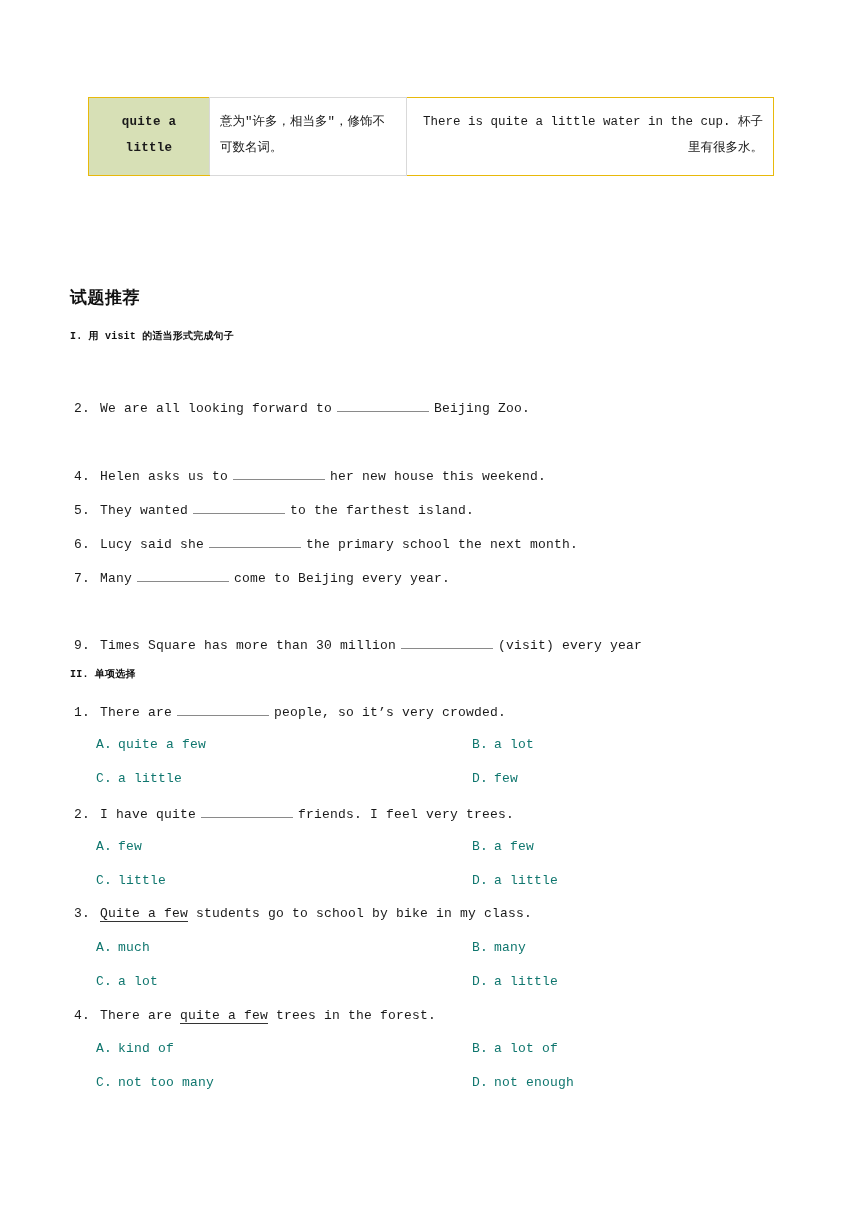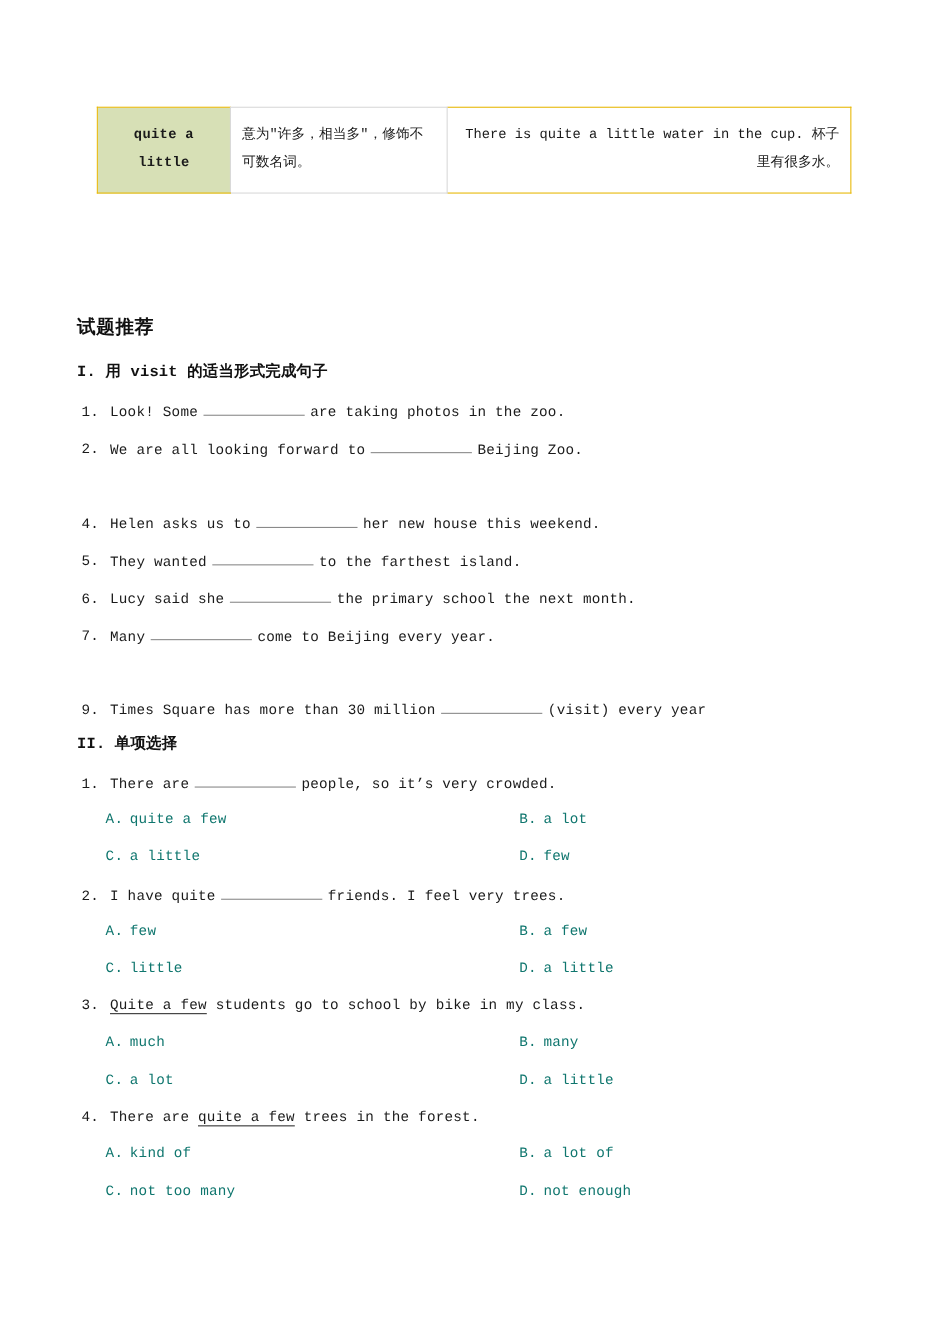--- a/index.html
+++ b/index.html
@@ -73,21 +73,21 @@
     top: 286px;
     font-size: 17px;
     font-weight: bold;
     font-family: "DejaVu Sans", "Liberation Sans", sans-serif;
     color: #111111;
     letter-spacing: 0.5px;
   }
   .part-heading {
     position: absolute;
     left: 70px;
-    font-size: 14px;
+    font-size: 10px;
     font-weight: bold;
     font-family: "Liberation Mono", "DejaVu Sans Mono", monospace;
     color: #111111;
     letter-spacing: 0.2px;
   }
   #part-1-heading { top: 329px; }
   #part-2-heading { top: 667px; }
 
   
   .q-row {
@@ -148,23 +148,20 @@
           <td class="example">There is quite a little water in the cup. 杯子里有很多水。</td>
         </tr>
       </tbody>
     </table>
   </div>
 
   <div class="section-title">试题推荐</div>
 
   <div class="part-heading" id="part-1-heading">I.  用 visit 的适当形式完成句子</div>
 
-  <div class="q-row" style="top:365px">
-    <span class="q-num">1.</span><span>Look! Some</span><span class="blank b-w-long"></span><span>are taking photos in the zoo.</span>
-  </div>
   <div class="q-row" style="top:399px">
     <span class="q-num">2.</span><span>We are all looking forward to</span><span class="blank b-w-long"></span><span>Beijing Zoo.</span>
   </div>
   <div class="q-row" style="top:467px">
     <span class="q-num">4.</span><span>Helen asks us to</span><span class="blank b-w-long"></span><span>her new house this weekend.</span>
   </div>
   <div class="q-row" style="top:501px">
     <span class="q-num">5.</span><span>They wanted</span><span class="blank b-w-long"></span><span>to the farthest island.</span>
   </div>
   <div class="q-row" style="top:535px">

